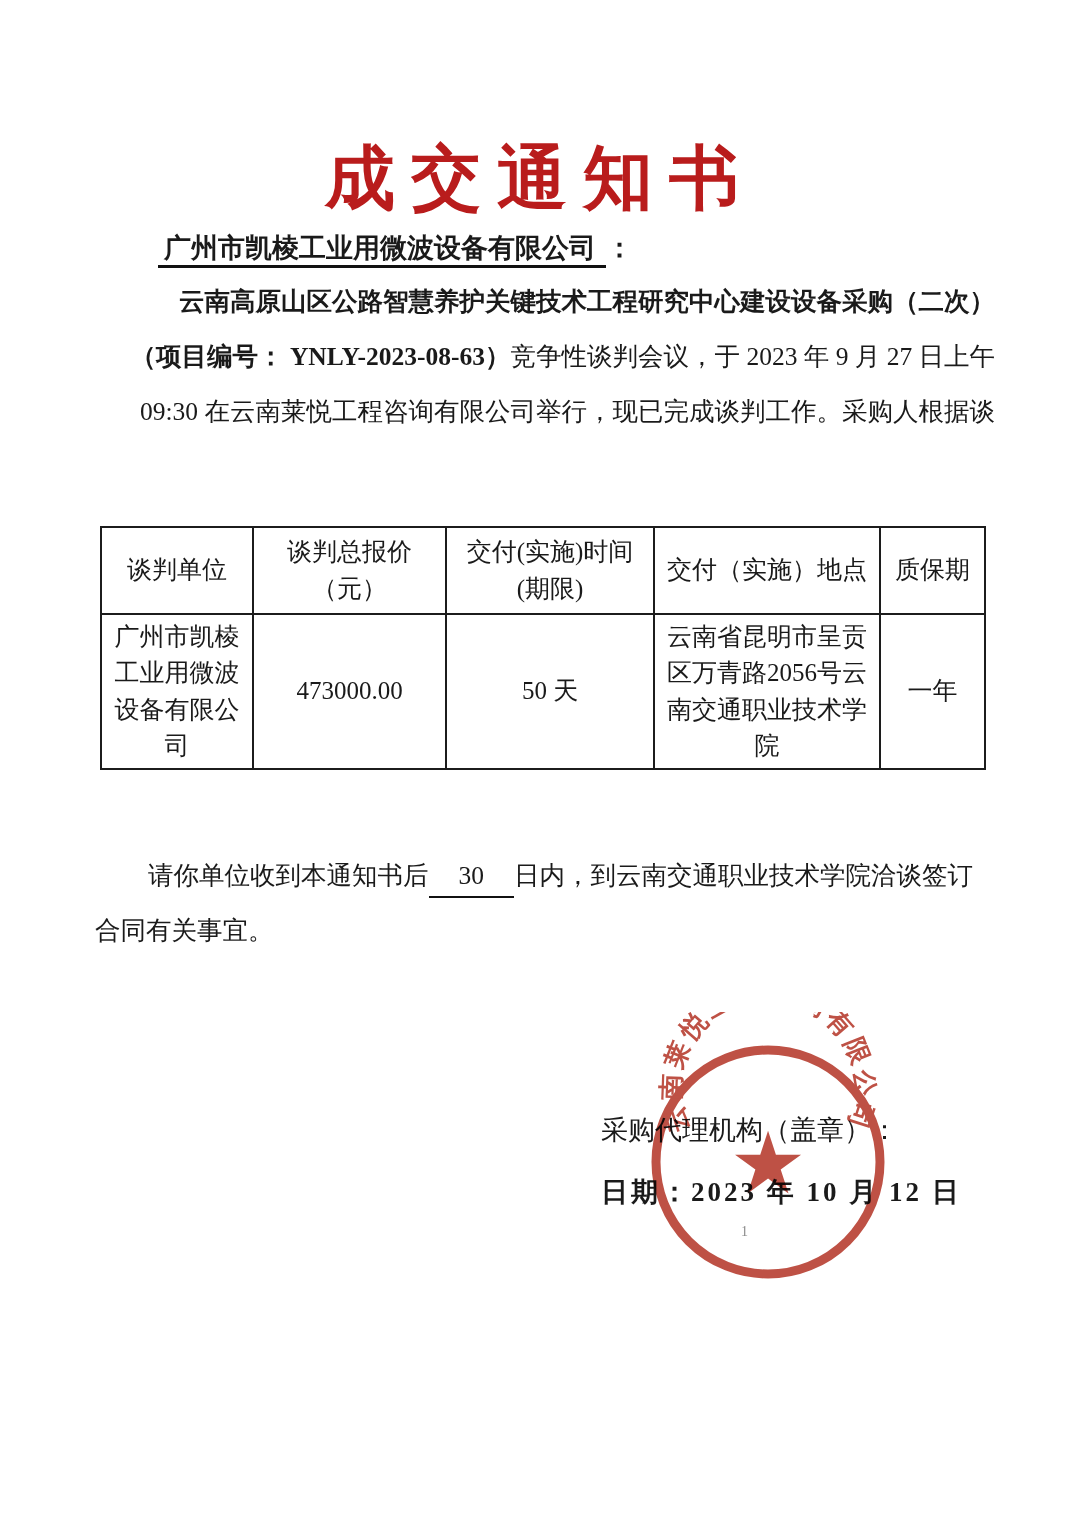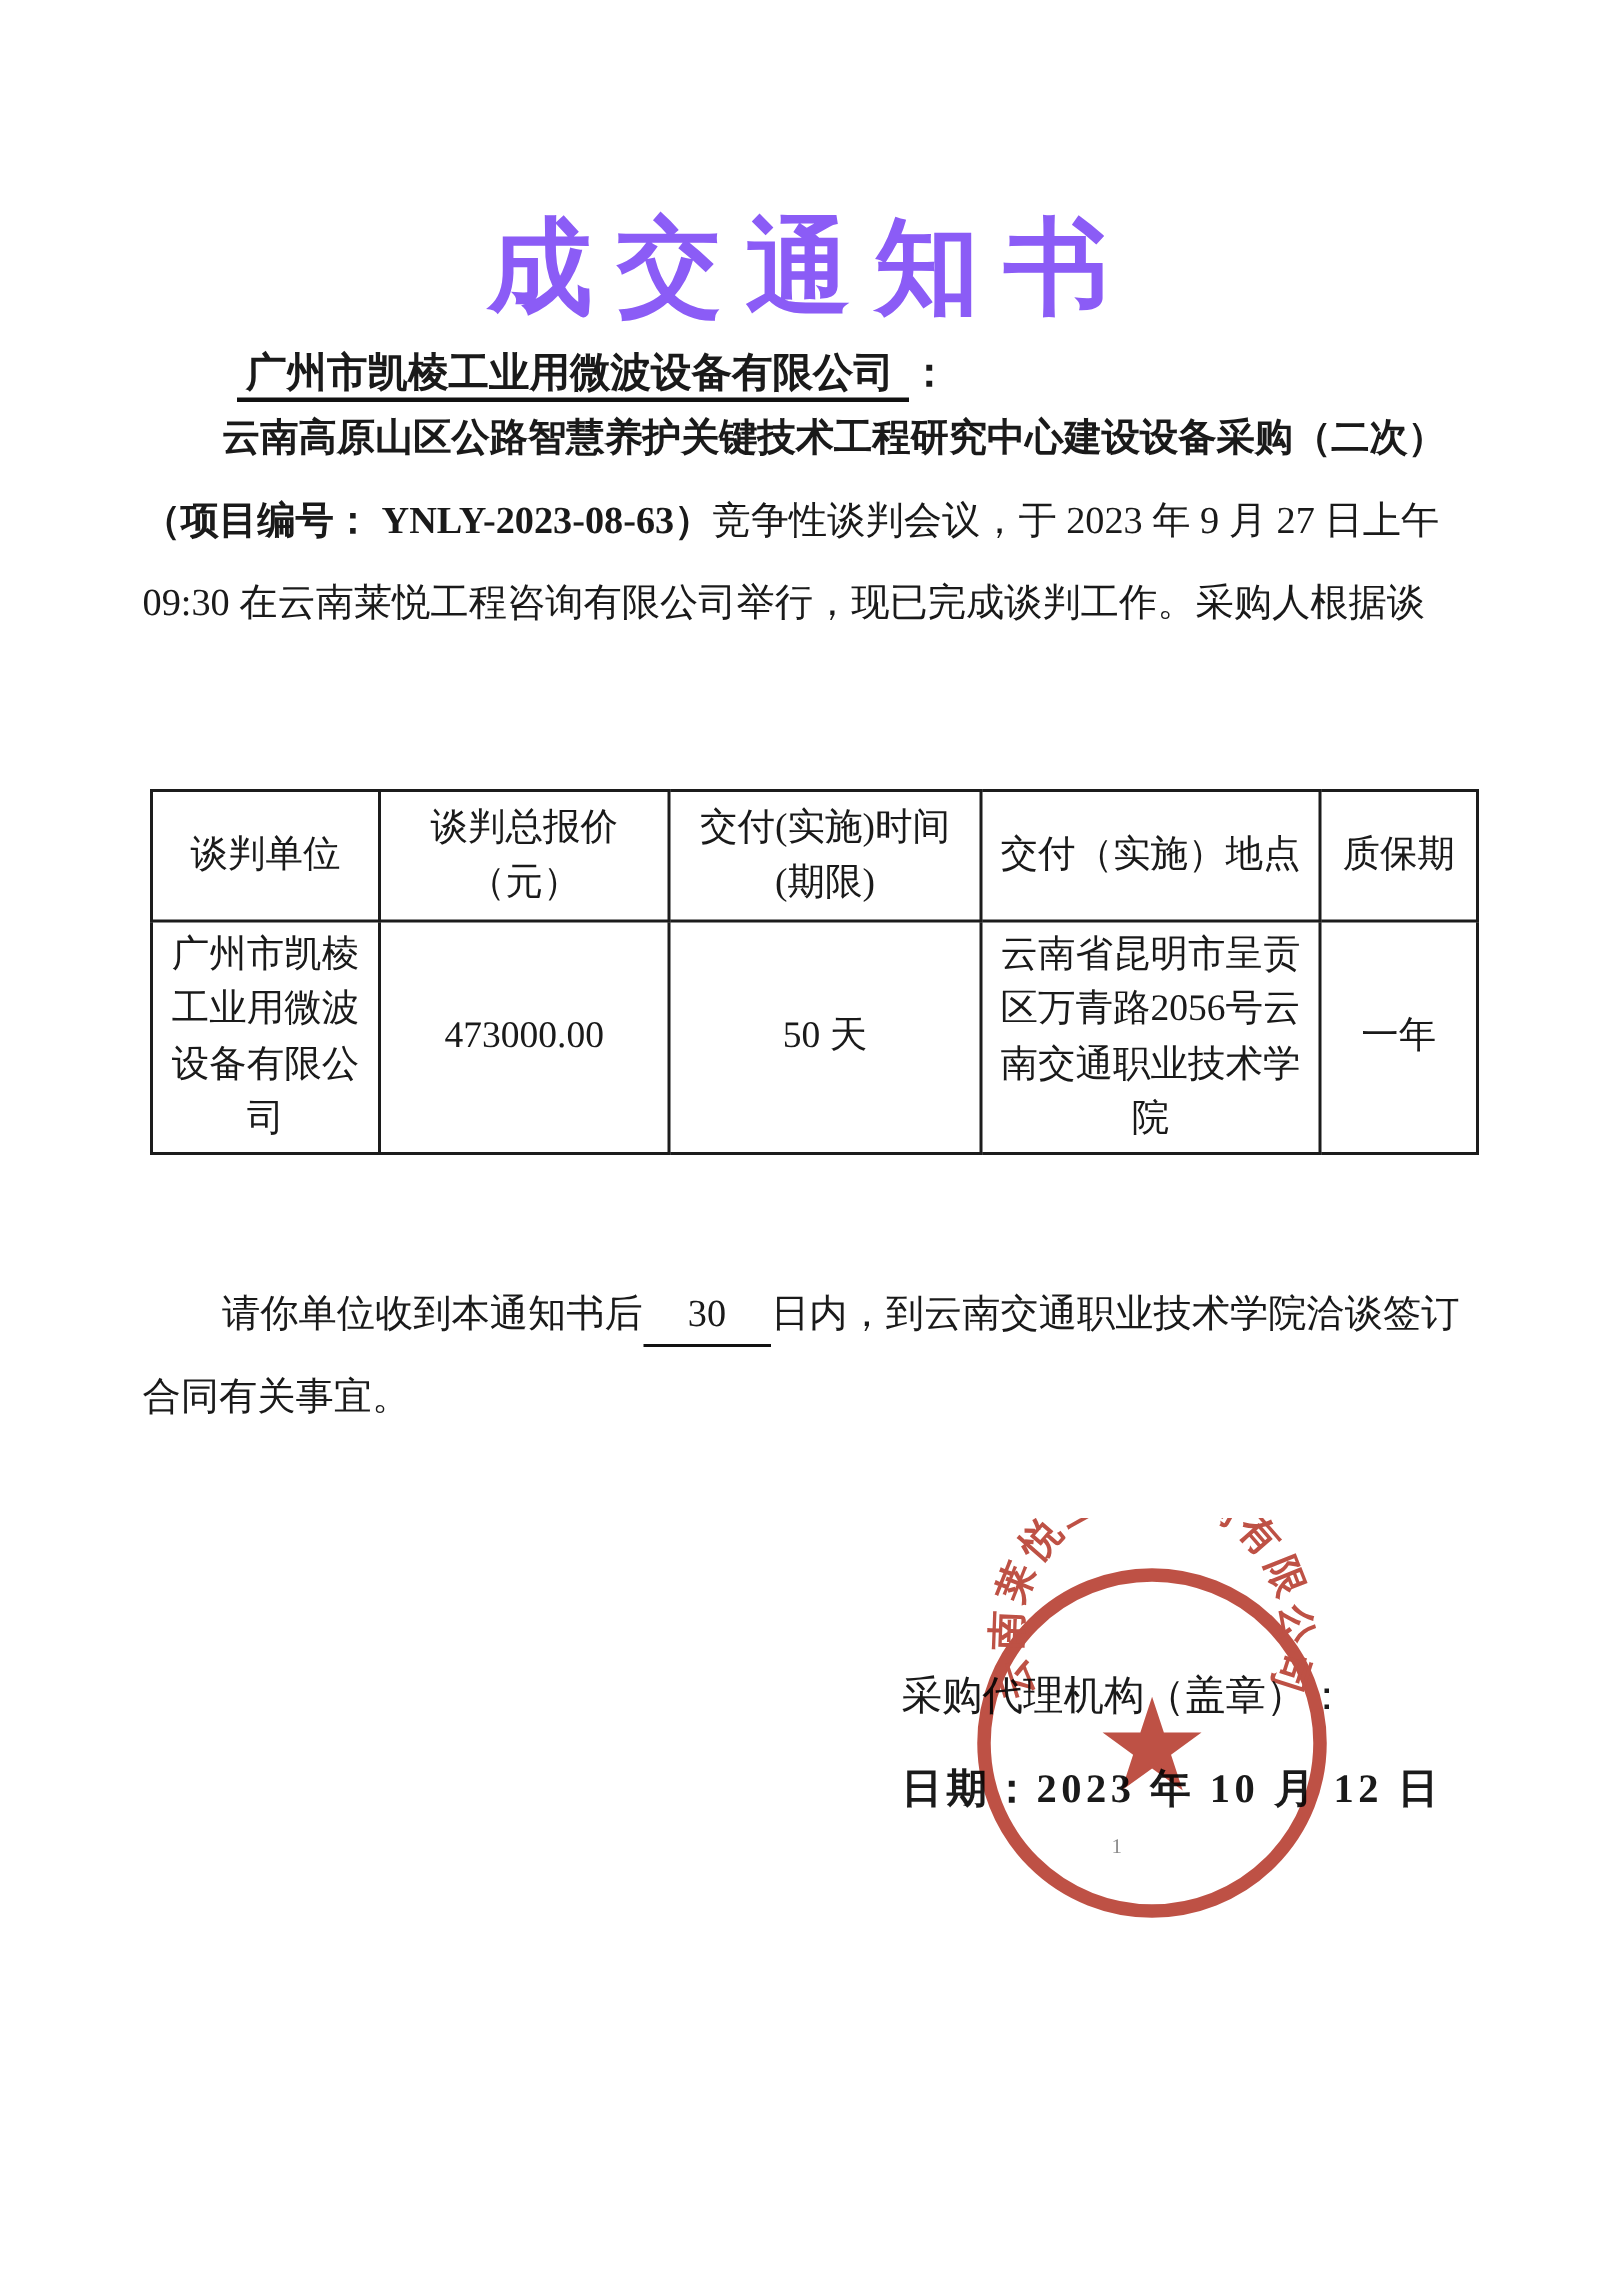--- a/index.html
+++ b/index.html
@@ -9,32 +9,32 @@
     background:#ffffff;
     font-family:"Liberation Serif","DejaVu Serif",serif;
     color:#1a1a1a;
     overflow:hidden;
   }
   .doc-title {
     position:absolute; top:132px; left:0; width:1080px;
     text-align:center;
     font-size:70px; font-weight:bold;
     letter-spacing:16px;
-    color:#8b5cf6;
+    color:#b91c1c;
     margin:0;
   }
   .addressee {
     position:absolute; top:230px; left:158px;
     font-size:27px; font-weight:bold; white-space:nowrap;
   }
   .addressee .name {
     border-bottom:3px solid #111;
     padding:0 10px 2px 6px;
   }
-  .body-lines { position:absolute; left:95px; top:272px; width:900px; }
+  .body-lines { position:absolute; left:95px; top:282px; width:900px;text-align:right; }
   .body-line {
     height:55px; line-height:40px;
     font-size:25.5px; white-space:nowrap;
   }
   .indent { padding-left:53px; }
   .bold { font-weight:bold; }
   .doc-table {
     position:absolute; left:100px; top:526px;
     border-collapse:collapse;
     table-layout:fixed;

